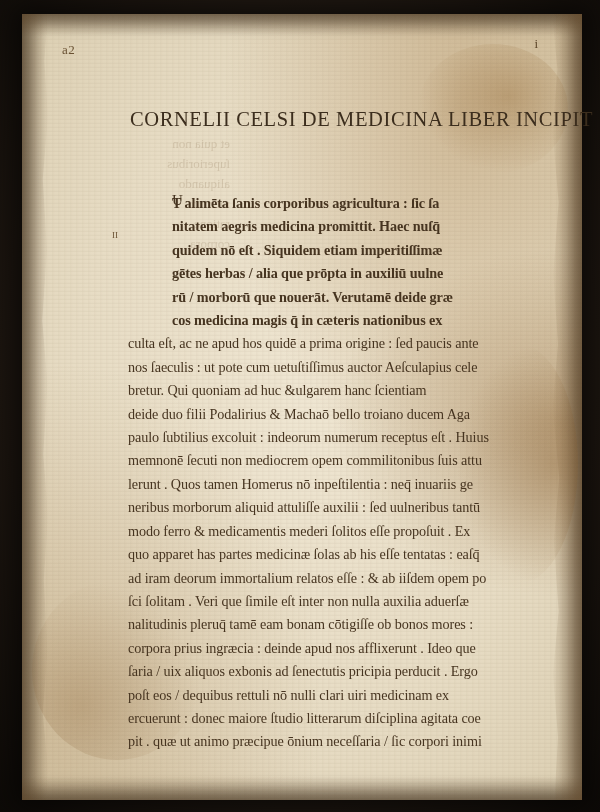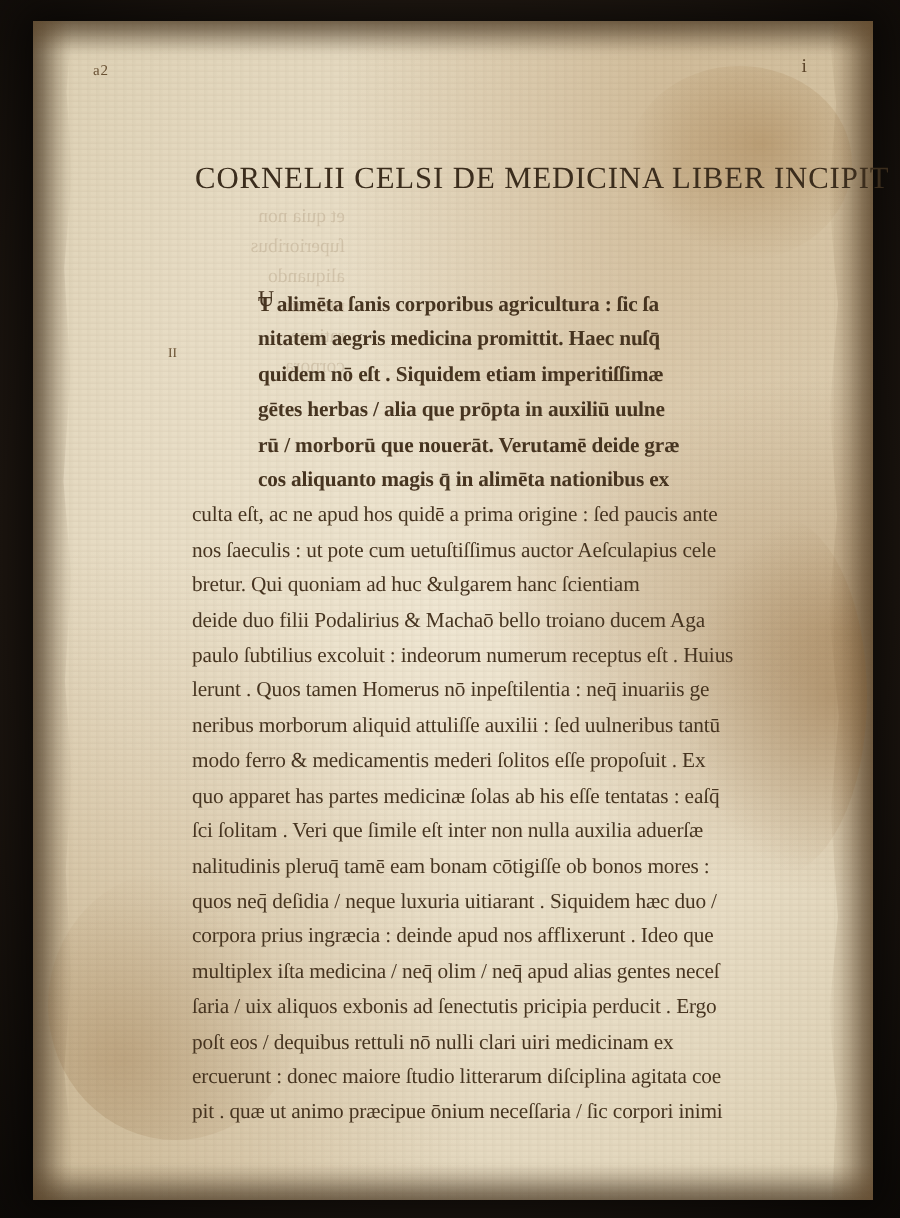--- a/index.html
+++ b/index.html
@@ -107,21 +107,21 @@
   }
   .stain-bl {
     left: 10px; bottom: 40px; width: 170px; height: 180px;
     background: radial-gradient(ellipse at 30% 70%, rgba(140,102,58,0.28), rgba(140,102,58,0.0) 70%);
   }
 
   .folio-mark {
     position: absolute;
     left: 40px;
     top: 28px;
-    font-size: 10px;
+    font-size: 13px;
     color: #6a5234;
     letter-spacing: 0.5px;
   }
   .folio-number {
     position: absolute;
     right: 44px;
     top: 22px;
     font-size: 13px;
     color: #5c452a;
     font-family: "Liberation Serif", serif;
@@ -216,35 +216,35 @@
 
     <div class="dropcap">U</div>
     <div class="para-number">II</div>
 
     <div class="body-block" id="body">
         <span class="ln indent">T alimēta ſanis corporibus agricultura : ſic ſa</span>
         <span class="ln indent">nitatem aegris medicina promittit. Haec nuſq̄</span>
         <span class="ln indent">quidem nō eſt . Siquidem etiam imperitiſſimæ</span>
         <span class="ln indent">gētes herbas / alia que prōpta in auxiliū uulne</span>
         <span class="ln indent">rū / morborū que nouerāt. Verutamē deide græ</span>
-        <span class="ln indent">cos aliquanto magis q̄ in alimēta nationibus ex</span>
+        <span class="ln indent">cos medicina magis q̄ in cæteris nationibus ex</span>
         <span class="ln">culta eſt, ac ne apud hos quidē a prima origine : ſed paucis ante</span>
         <span class="ln">nos ſaeculis : ut pote cum uetuſtiſſimus auctor Aeſculapius cele</span>
         <span class="ln">bretur. Qui quoniam ad huc &amp;ulgarem hanc ſcientiam</span>
         <span class="ln">deide duo filii Podalirius &amp; Machaō bello troiano ducem Aga</span>
         <span class="ln">paulo ſubtilius excoluit : indeorum numerum receptus eſt . Huius</span>
+        <span class="ln">memnonē ſecuti non mediocrem opem commilitonibus ſuis attu</span>
         <span class="ln">lerunt . Quos tamen Homerus nō inpeſtilentia : neq̄ inuariis ge</span>
         <span class="ln">neribus morborum aliquid attuliſſe auxilii : ſed uulneribus tantū</span>
         <span class="ln">modo ferro &amp; medicamentis mederi ſolitos eſſe propoſuit . Ex</span>
         <span class="ln">quo apparet has partes medicinæ ſolas ab his eſſe tentatas : eaſq̄</span>
+        <span class="ln">ad iram deorum immortalium relatos eſſe : &amp; ab iiſdem opem po</span>
         <span class="ln">ſci ſolitam . Veri que ſimile eſt inter non nulla auxilia aduerſæ</span>
         <span class="ln">nalitudinis pleruq̄ tamē eam bonam cōtigiſſe ob bonos mores :</span>
-        <span class="ln">quos neq̄ deſidia / neque luxuria uitiarant . Siquidem hæc duo /</span>
         <span class="ln">corpora prius ingræcia : deinde apud nos afflixerunt . Ideo que</span>
-        <span class="ln">multiplex iſta medicina / neq̄ olim / neq̄ apud alias gentes neceſ</span>
         <span class="ln">ſaria / uix aliquos exbonis ad ſenectutis pricipia perducit . Ergo</span>
         <span class="ln">poſt eos / dequibus rettuli nō nulli clari uiri medicinam ex</span>
         <span class="ln">ercuerunt : donec maiore ſtudio litterarum diſciplina agitata coe</span>
         <span class="ln">pit . quæ ut animo præcipue ōnium  neceſſaria / ſic corpori inimi</span>
       </div>
 
     <div class="grain"></div>
   </div>
 </div>
 

